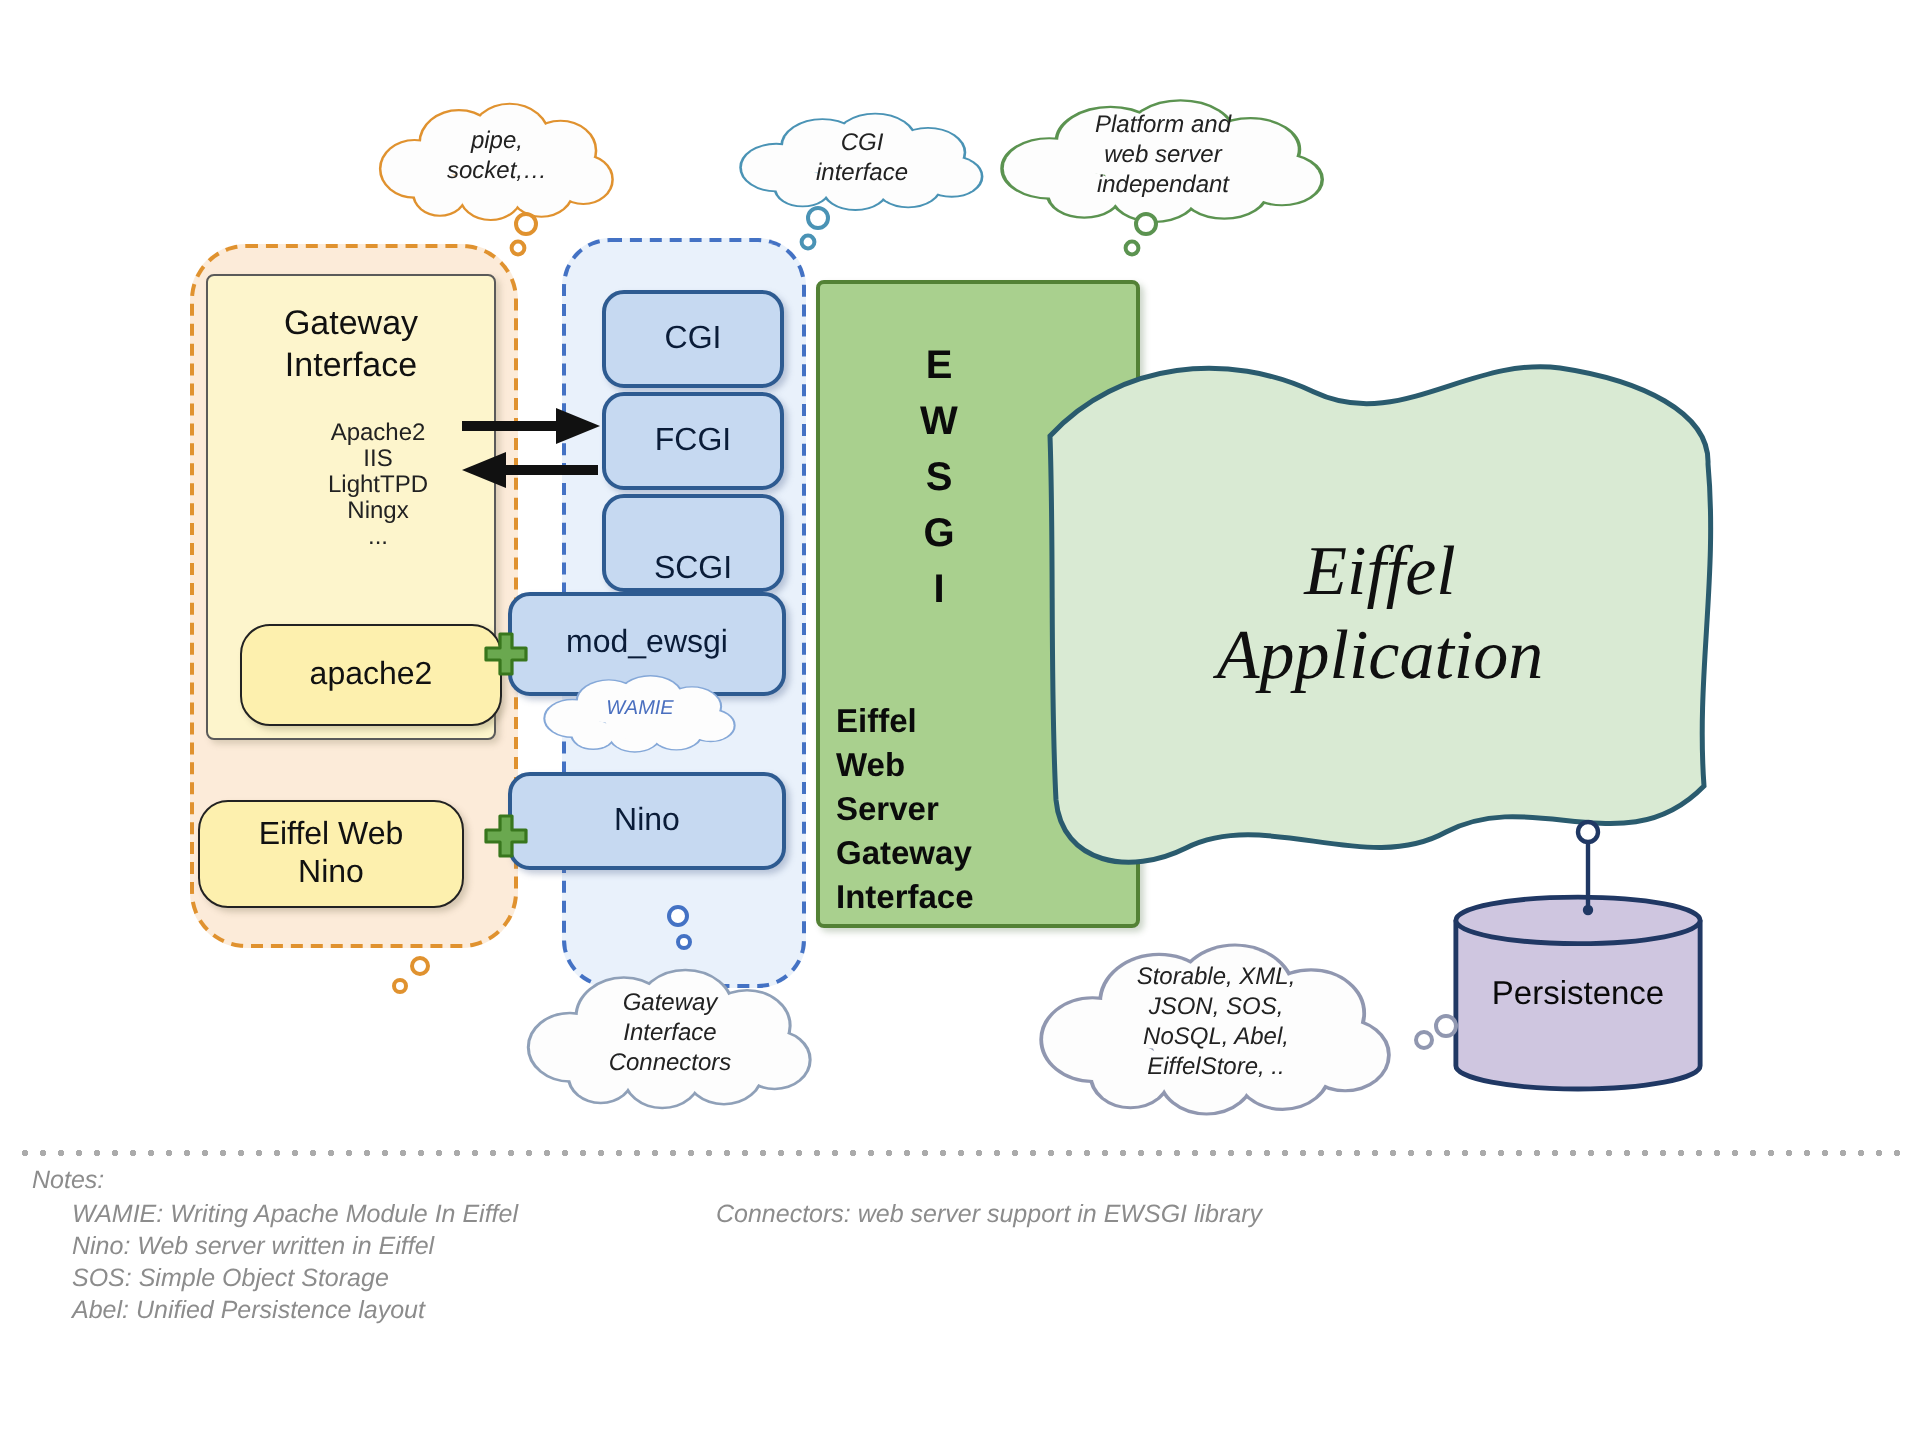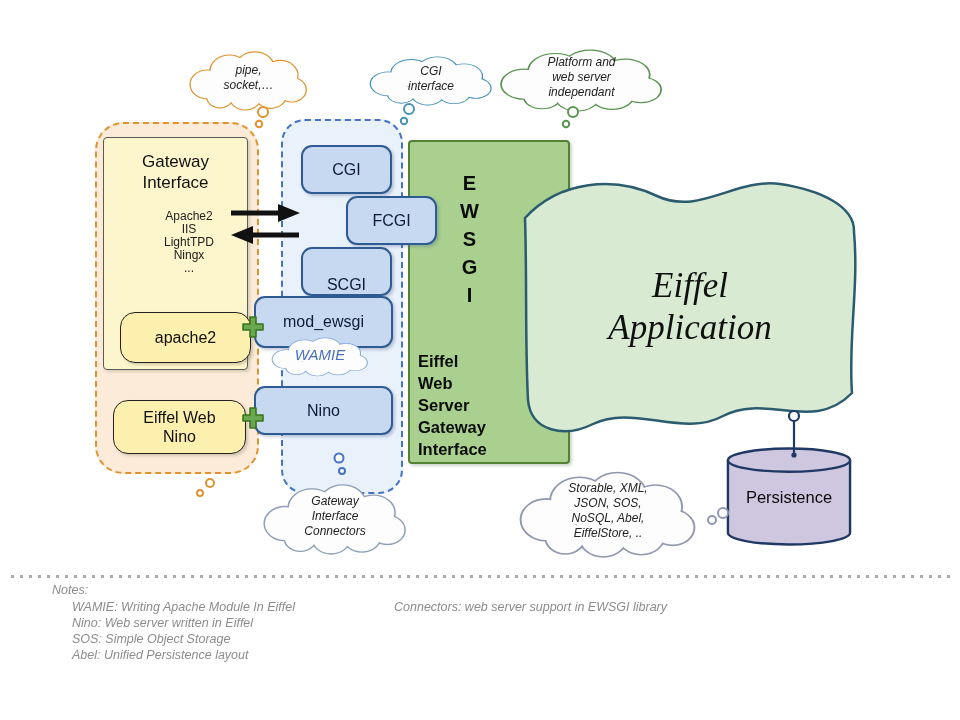--- a/index.html
+++ b/index.html
@@ -67,21 +67,21 @@
     position:absolute; left:0; right:0; top:42px; text-align:center;
     font-size:16.5px; color:#0a0a0a;
   }
 
   
   .dotted-sep {
     position:absolute; left:8px; top:574px; width:944px; height:5px;
     background-image:radial-gradient(circle, #ababab 1.6px, transparent 1.7px);
     background-size:9px 5px; background-repeat:repeat-x;
   }
-  .note-text { font-style:italic; font-size:12.5px; color:#8c8c8c;margin-left:36px; }
+  .note-text { font-style:italic; font-size:12.5px; color:#8c8c8c; }
 
   .decor { position:absolute; inset:0; width:960px; height:720px; pointer-events:none; }
 </style>
 </head>
 <body>
 
 <div class="canvas">
 
   <svg width="0" height="0" style="position:absolute">
     <defs>
@@ -126,29 +126,29 @@
 IIS
 LightTPD
 Ningx
 ...</div>
   </div>
 
   <div class="abs yellow-pill" style="left:120px; top:312px; width:129px; height:49px;">
     <span>apache2</span>
   </div>
 
-  <div class="abs yellow-pill pre" style="left:113px; top:400px; width:131px; height:52px;justify-content:center;">
+  <div class="abs yellow-pill pre" style="left:99px; top:400px; width:131px; height:52px;justify-content:center;">
     <span class="pre">Eiffel Web
 Nino</span>
   </div>
 
   <div class="abs blue-box" style="left:301px; top:145px; width:87px; height:45px;">
     <span>CGI</span>
   </div>
-  <div class="abs blue-box" style="left:301px; top:196px; width:87px; height:45px;margin-left:45px;">
+  <div class="abs blue-box" style="left:301px; top:196px; width:87px; height:45px;">
     <span>FCGI</span>
   </div>
   <div class="abs blue-box" style="left:301px; top:247px; width:87px; height:45px;align-items:flex-end;">
     <span>SCGI</span>
   </div>
   <div class="abs blue-box" style="left:254px; top:296px; width:135px; height:48px;">
     <span>mod_ewsgi</span>
   </div>
   <div class="abs blue-box" style="left:254px; top:386px; width:135px; height:45px;">
     <span>Nino</span>
@@ -202,21 +202,21 @@
     <div class="cloud-label pre">Platform and
 web server
 independant</div>
   </div>
 
   <div class="cloud" style="left:268px; top:334px; width:104px; height:42px; color:#85a8d8;">
     <svg viewBox="0 0 200 120" preserveAspectRatio="none">
       <use href="#cloudShape" class="stroked"></use>
         <use href="#cloudShapeFill" class="filled"></use>
     </svg>
-    <div class="cloud-label" style="color:#4a6fbf; font-size:15px;">WAMIE</div>
+    <div class="cloud-label" style="color:#4a6fbf; font-size:10px;">WAMIE</div>
   </div>
 
 
   <div class="cloud" style="left:258px; top:478px; width:154px; height:76px; color:#8fa0b8;">
     <svg viewBox="0 0 200 120" preserveAspectRatio="none">
       <use href="#cloudShape" class="stroked"></use>
         <use href="#cloudShapeFill" class="filled"></use>
     </svg>
     <div class="cloud-label pre">Gateway
 Interface

